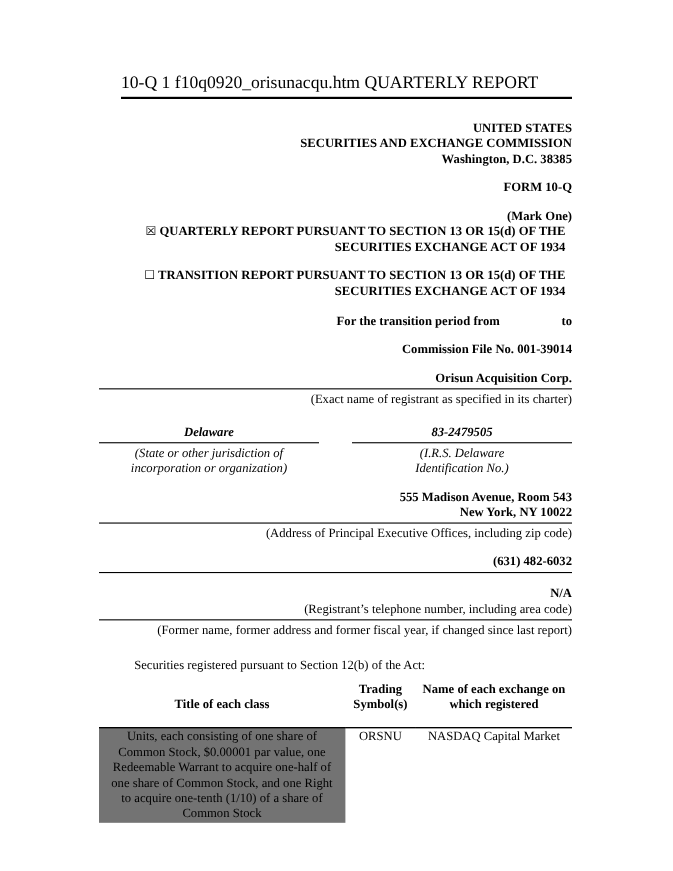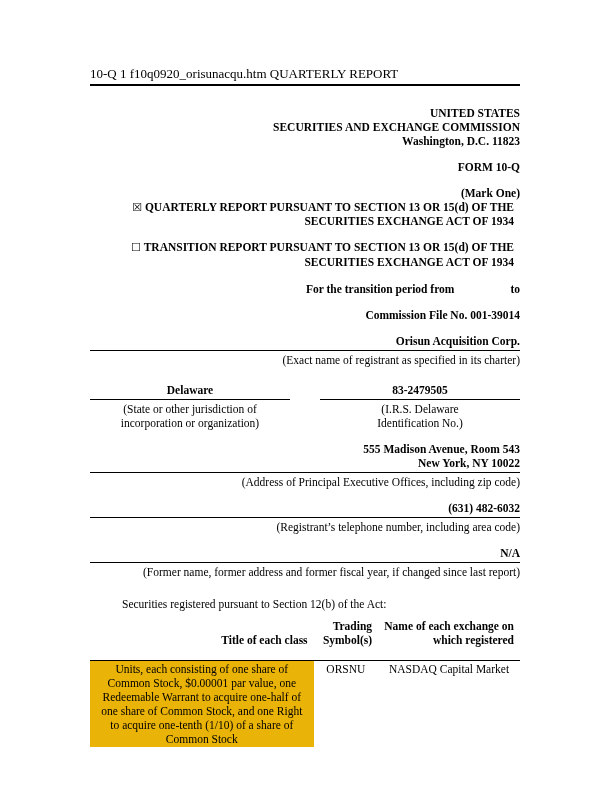--- a/index.html
+++ b/index.html
@@ -5,56 +5,57 @@
   html, body { margin:0; padding:0; background:#ffffff; }
   body {
     width:612px; height:792px; overflow:hidden;
     font-family:"Liberation Serif", "DejaVu Serif", serif;
     font-size:11.5px; color:#000; line-height:1.22;
   }
   .page { padding:66px 92px 0 90px; }
   .c { text-align:right; }
   .b { font-weight:bold; }
   .file-header {
-    font-size:13px;
+    font-size:16px;
     border-bottom:2px solid #000;
     padding-bottom:2px;
+    margin-left:20px;
   }
   .sec-header { margin-top:20px; }
   .mt-sm { margin-top:13px; }
   .mt-md { margin-top:12px; }
   .rule { border:none; border-top:1px solid #000; margin:2px 0 2px 0; }
   .checkbox { font-family:"DejaVu Sans", sans-serif; font-size:11px; }
   .check-para { padding:0 6px; }
   .spacer { display:inline-block; width:56px; }
-  .two-col { display:flex; gap:30px; margin-top:16px; }
+  .two-col { display:flex; gap:30px; margin-top:16px;font-style:italic; }
   .col { flex:1; text-align:center; }
   .caption { font-size:11.5px; }
   .securities-line { margin-top:18px; text-indent:32px; text-align:left; }
   table.reg-table { width:100%; border-collapse:collapse; margin-top:8px; font-size:11.5px; }
   table.reg-table th {
     font-weight:bold; border-bottom:1px solid #000;
-    vertical-align:bottom; text-align:right; padding:0 6px 13px 6px;
+    vertical-align:bottom; text-align:center; padding:0 6px 13px 6px;
   }
   table.reg-table td { text-align:center; vertical-align:top; padding:1px 6px; }
   col.c-title { width:52%; }
   col.c-symbol { width:15%; }
   col.c-exch { width:33%; }
-  .hl { background:#eab308; }
+  .hl { background:#737373; }
 </style>
 </head>
 <body>
 
 <div class="page">
 
   <div class="file-header">10-Q 1 f10q0920_orisunacqu.htm QUARTERLY REPORT</div>
 
   <div class="c b sec-header">UNITED STATES</div>
   <div class="c b">SECURITIES AND EXCHANGE COMMISSION</div>
-  <div class="c b">Washington, D.C. 11823</div>
+  <div class="c b">Washington, D.C. 38385</div>
 
   <div class="c b mt-md">FORM 10-Q</div>
 
   <div class="c b mt-md">(Mark One)</div>
 
   <div class="c b check-para">
     <span class="checkbox">☒</span>
     <span>QUARTERLY REPORT PURSUANT TO SECTION 13 OR 15(d) OF THE SECURITIES EXCHANGE ACT OF 1934</span>
   </div>
 
@@ -89,23 +90,23 @@
     </div>
   </div>
 
   <div class="c b mt-md">555 Madison Avenue, Room 543</div>
   <div class="c b">New York, NY 10022</div>
   <hr class="rule">
   <div class="c caption">(Address of Principal Executive Offices, including zip code)</div>
 
   <div class="c b mt-md">(631) 482-6032</div>
   <hr class="rule">
+  <div class="c b mt-md">N/A</div>
+
   <div class="c caption">(Registrant’s telephone number, including area code)</div>
-
-  <div class="c b mt-md">N/A</div>
   <hr class="rule">
   <div class="c caption">(Former name, former address and former fiscal year, if changed since last report)</div>
 
   <div class="securities-line">Securities registered pursuant to Section 12(b) of the Act:</div>
 
   <table class="reg-table">
     <colgroup>
       <col class="c-title">
         <col class="c-symbol">
         <col class="c-exch">

